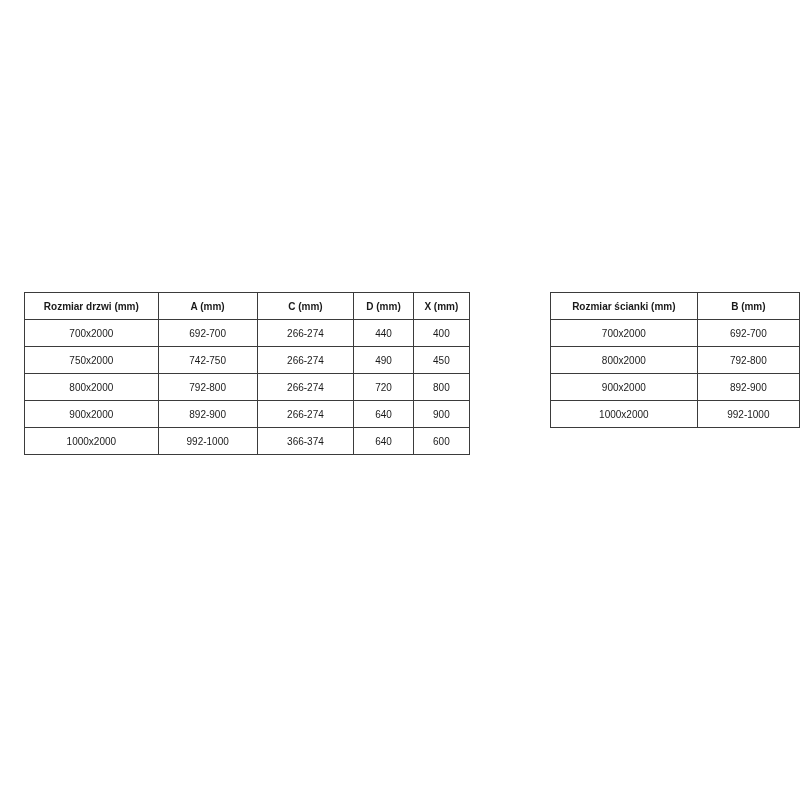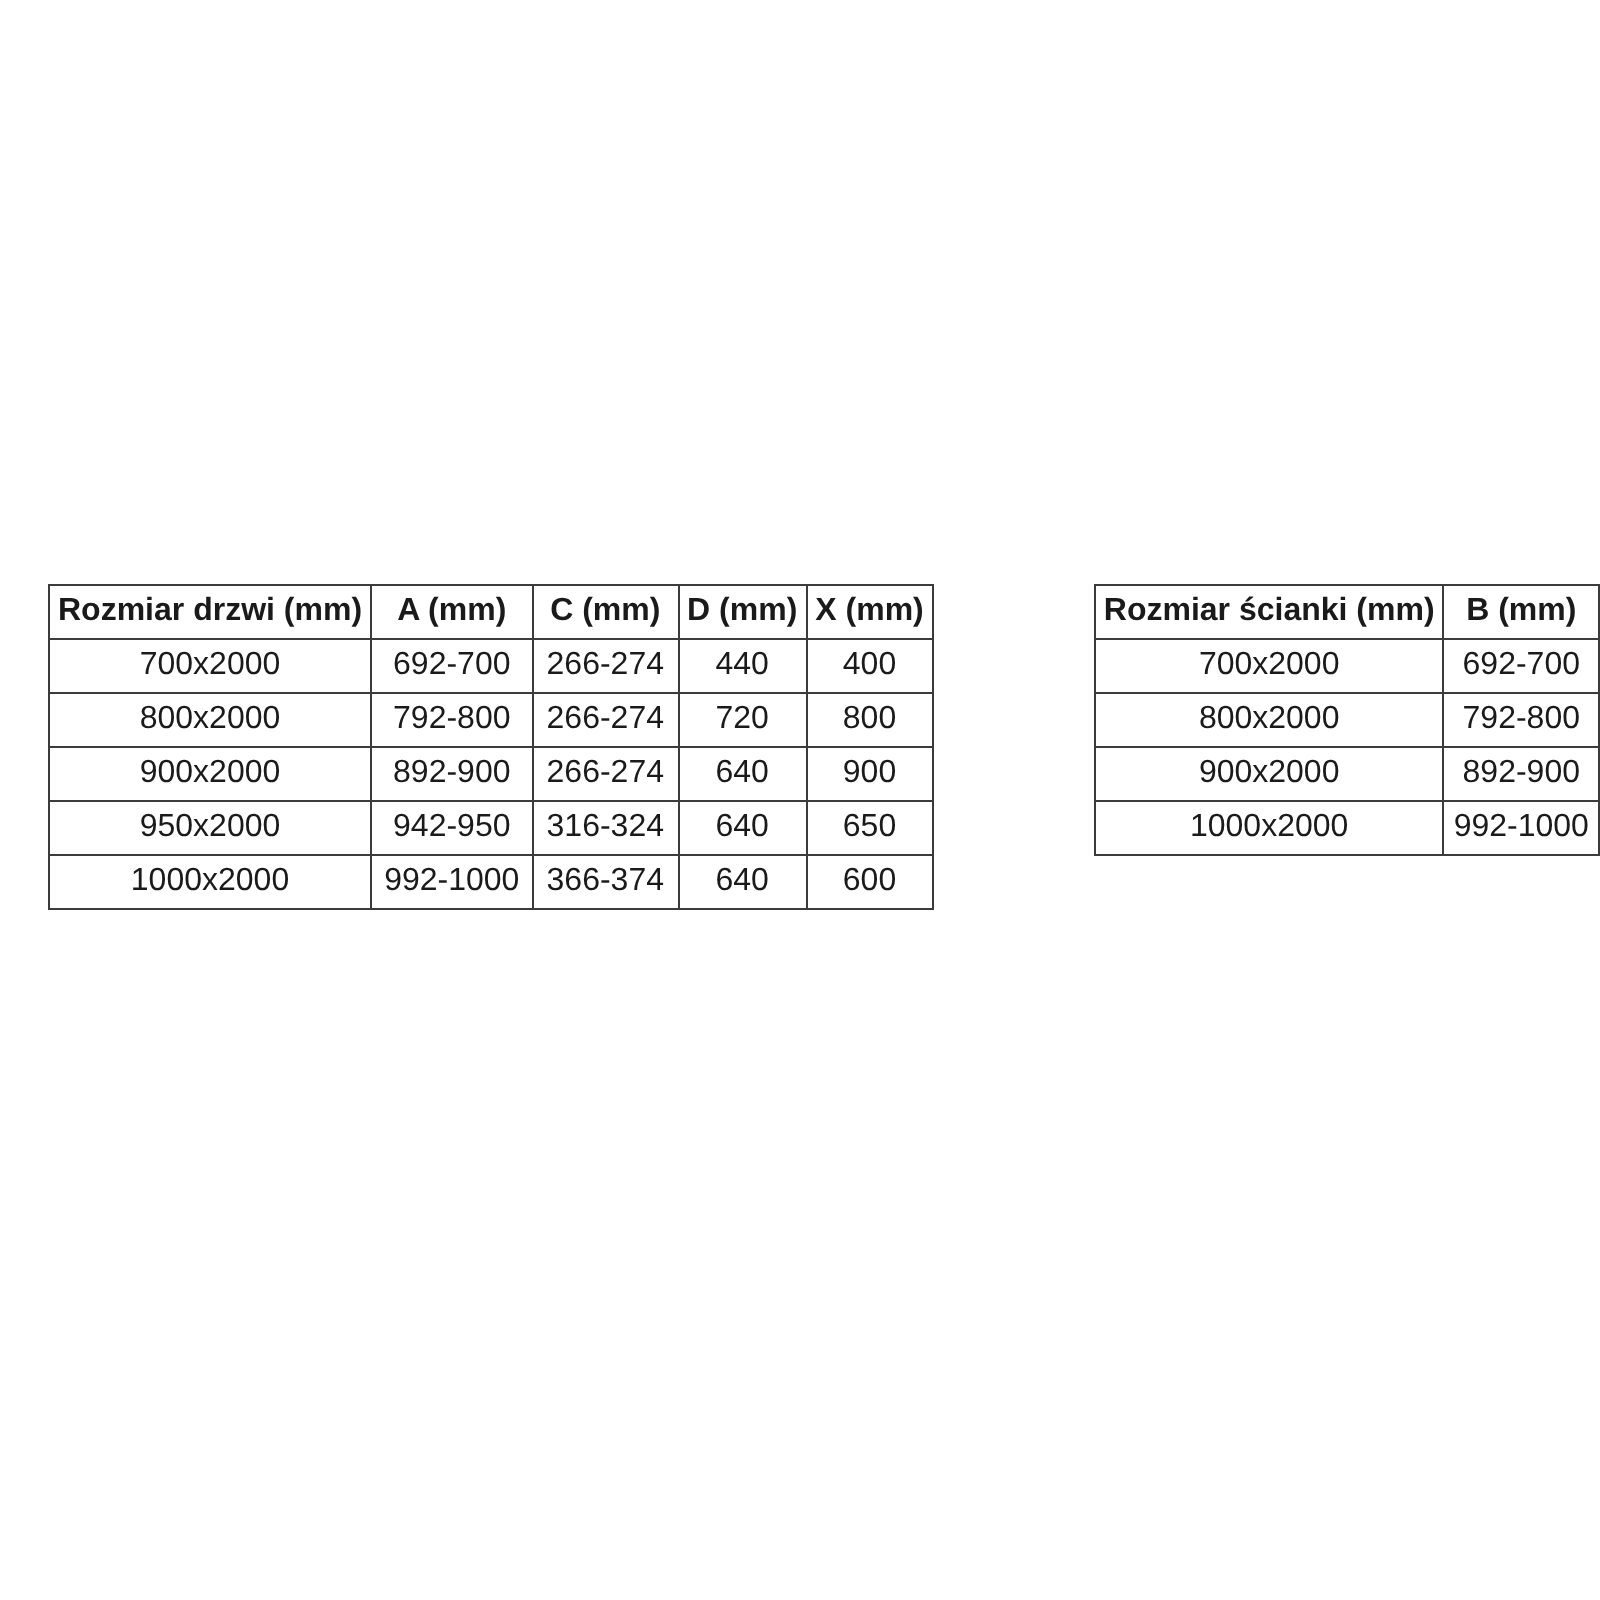--- a/index.html
+++ b/index.html
@@ -38,21 +38,21 @@
   }
   .table-walls {
     margin-left: 80px;
   }
   table {
     border-collapse: collapse;
     table-layout: fixed;
   }
   table td, table th {
     border: 1px solid #3b3b3b;
-    font-size: 16px;
+    font-size: 10px;
     text-align: center;
     vertical-align: middle;
     height: 26px;
     padding: 0 4px;
     font-weight: normal;
     color: #1a1a1a;
     white-space: nowrap;
   }
   table th {
     font-weight: bold;
@@ -101,39 +101,39 @@
         </thead>
         <tbody>
           <tr>
             <td class="firstcol">700x2000</td>
             <td class="datacol">692-700</td>
             <td class="datacol">266-274</td>
             <td class="datacol">440</td>
             <td class="datacol">400</td>
           </tr>
           <tr>
+            <td class="firstcol">750x2000</td>
+            <td class="datacol">742-750</td>
+            <td class="datacol">266-274</td>
+            <td class="datacol">490</td>
+            <td class="datacol">450</td>
+          </tr>
+          <tr>
             <td class="firstcol">800x2000</td>
             <td class="datacol">792-800</td>
             <td class="datacol">266-274</td>
             <td class="datacol">720</td>
             <td class="datacol">800</td>
           </tr>
           <tr>
             <td class="firstcol">900x2000</td>
             <td class="datacol">892-900</td>
             <td class="datacol">266-274</td>
             <td class="datacol">640</td>
             <td class="datacol">900</td>
-          </tr>
-          <tr>
-            <td class="firstcol">950x2000</td>
-            <td class="datacol">942-950</td>
-            <td class="datacol">316-324</td>
-            <td class="datacol">640</td>
-            <td class="datacol">650</td>
           </tr>
           <tr>
             <td class="firstcol">1000x2000</td>
             <td class="datacol">992-1000</td>
             <td class="datacol">366-374</td>
             <td class="datacol">640</td>
             <td class="datacol">600</td>
           </tr>
         </tbody>
       </table>

